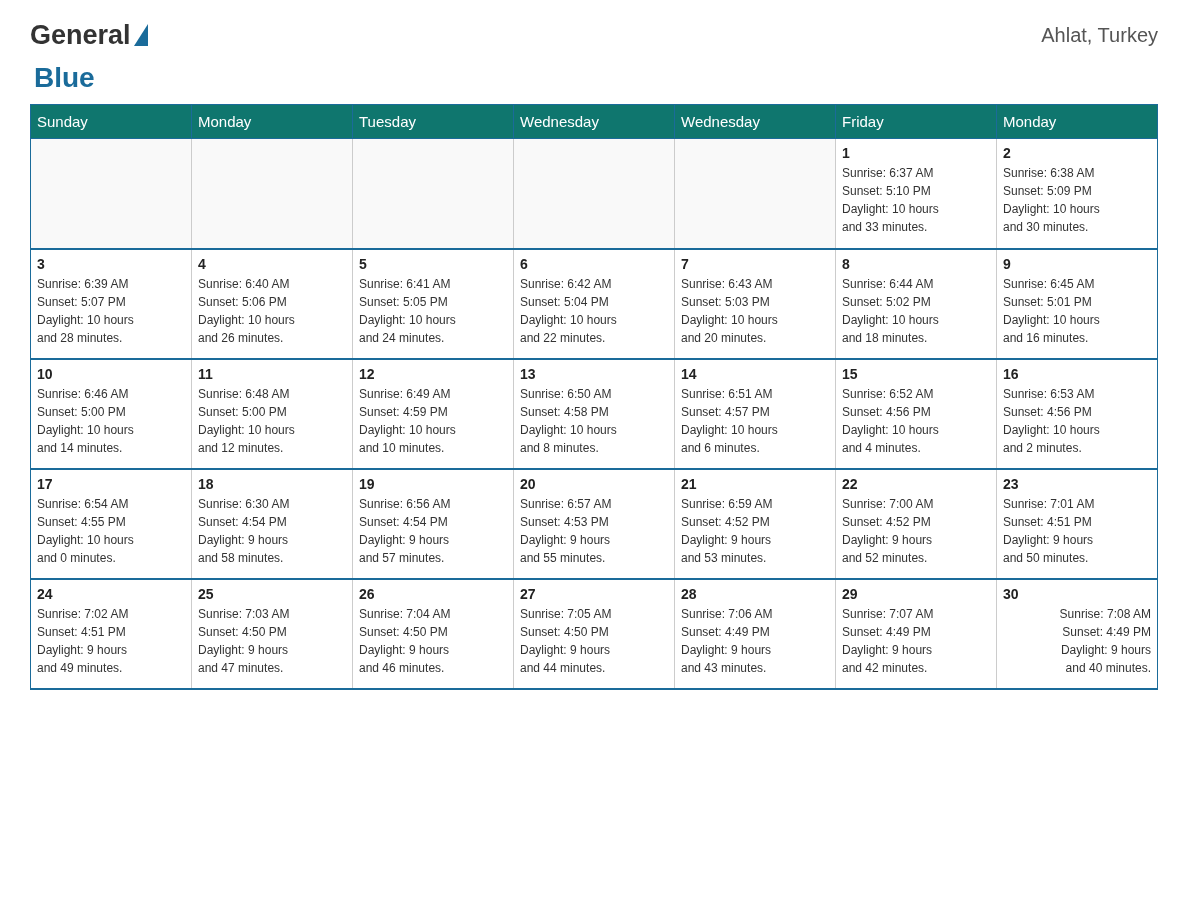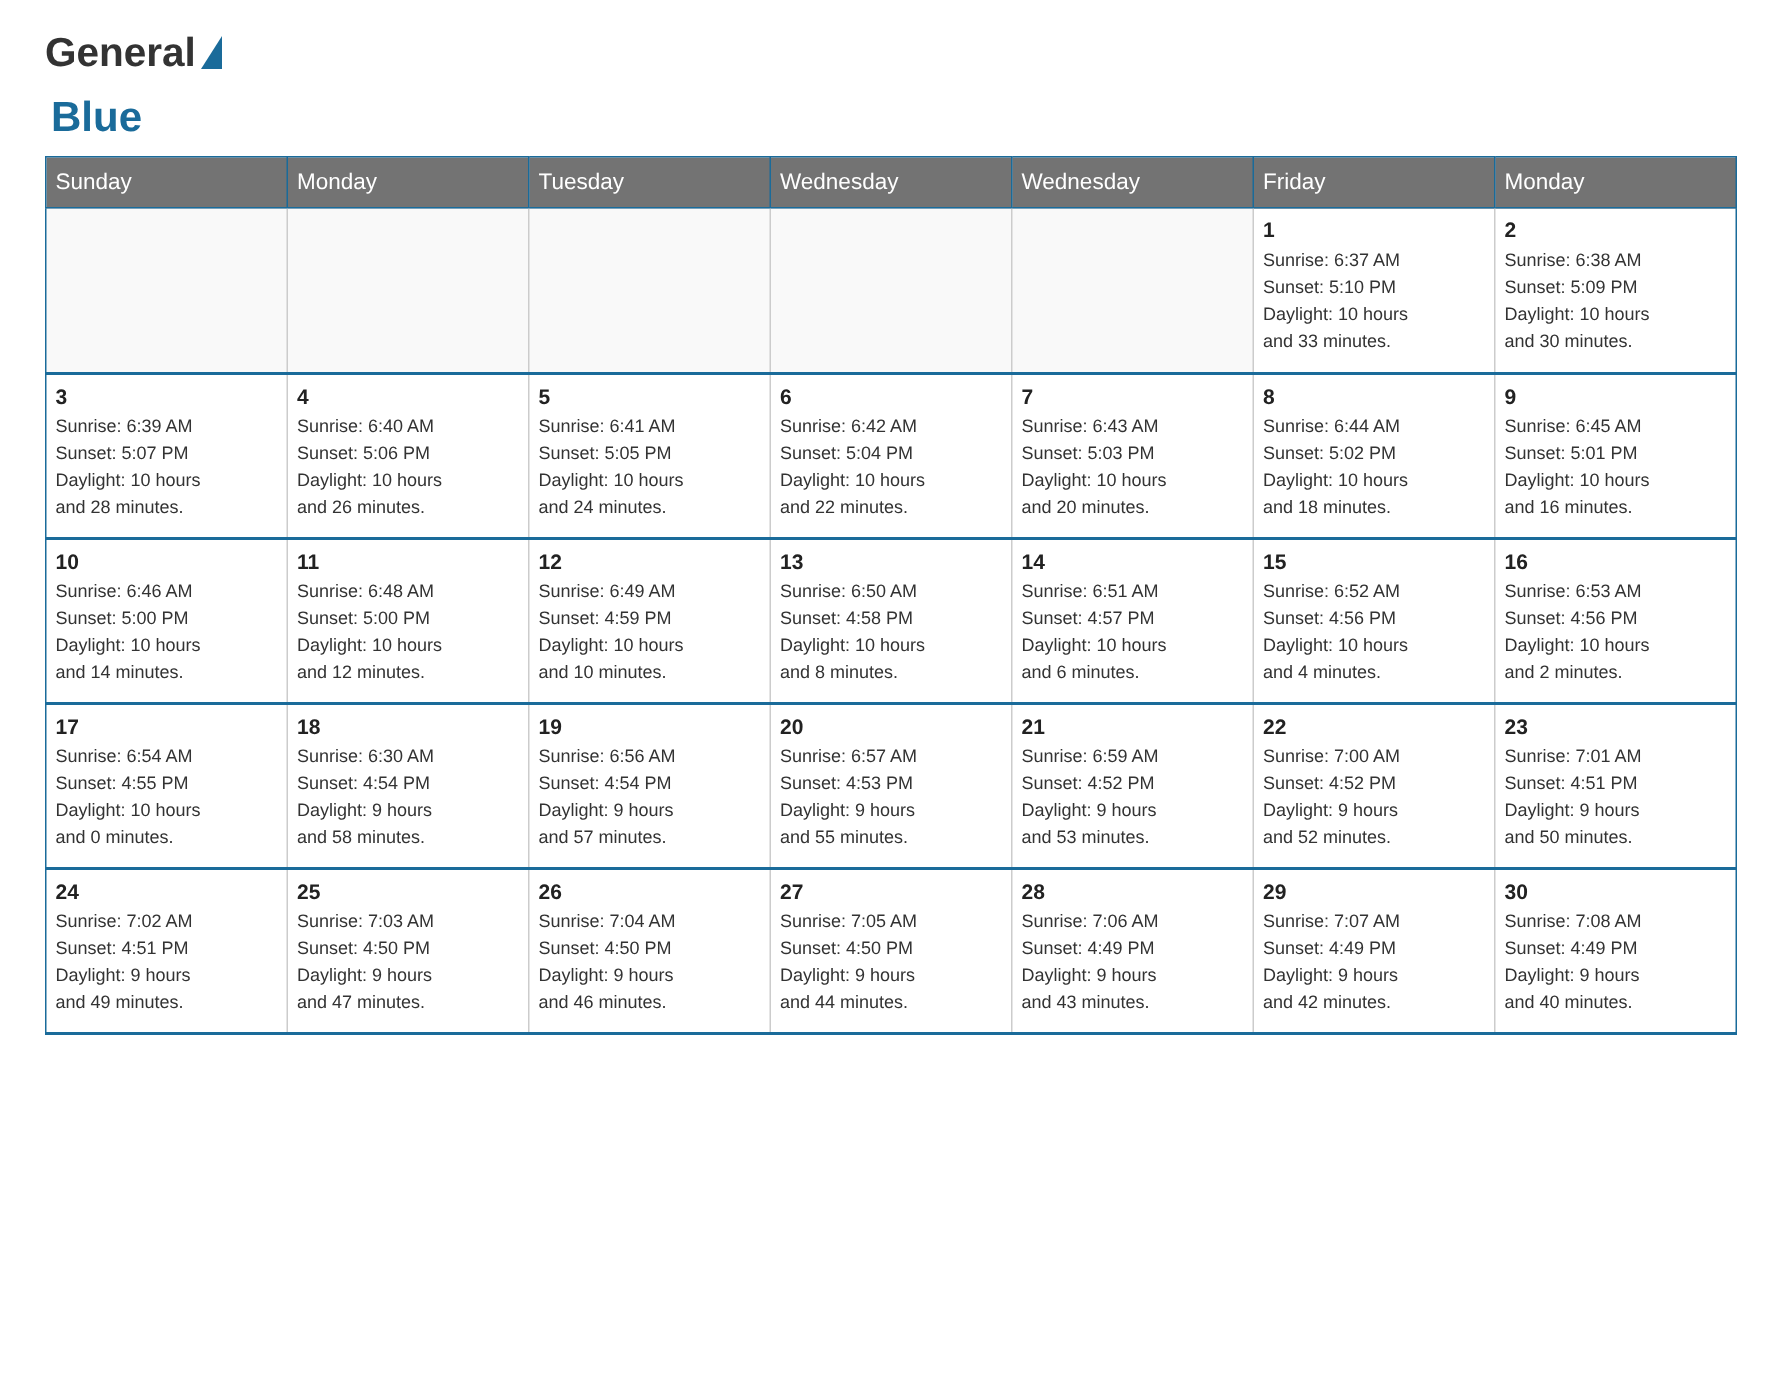--- a/index.html
+++ b/index.html
@@ -57,21 +57,21 @@
       font-size: 20px;
       color: #555;
       margin-top: 4px;
     }
     table {
       width: 100%;
       border-collapse: collapse;
       table-layout: fixed;
     }
     thead tr {
-      background-color: #737373;
+      background-color: #0f766e;
     }
     thead th {
       color: #ffffff;
       font-size: 15px;
       font-weight: normal;
       padding: 8px 6px;
       text-align: left;
       border: 1px solid #1a6b9a;
     }
     tbody tr {
@@ -116,20 +116,21 @@
   <div class="logo">
     <div class="logo-general">
       <span>General</span>
       <span class="logo-triangle"></span>
     </div>
     <div style="display:flex; align-items:center; margin-left:2px;">
       <span class="logo-blue">Blue</span>
     </div>
   </div>
   <div class="title-area">
+    <div class="subtitle">Ahlat, Turkey</div>
   </div>
 </div>
 
 <table>
   <thead>
     <tr>
     <th>Sunday</th>
         <th>Monday</th>
         <th>Tuesday</th>
         <th>Wednesday</th>
@@ -351,20 +352,20 @@
         </td>
         <td>
           <span class="day-number">29</span>
           <div class="day-info" style="white-space: pre-line;">Sunrise: 7:07 AM
 Sunset: 4:49 PM
 Daylight: 9 hours
 and 42 minutes.</div>
         </td>
         <td>
           <span class="day-number">30</span>
-          <div class="day-info" style="white-space: pre-line;">Sunrise: 7:08 AM
+          <div class="day-info" style="white-space: pre-line; text-align: right;">Sunrise: 7:08 AM
 Sunset: 4:49 PM
 Daylight: 9 hours
 and 40 minutes.</div>
         </td>
       </tr>
     </tbody>
 </table>
 
 </body></html>

